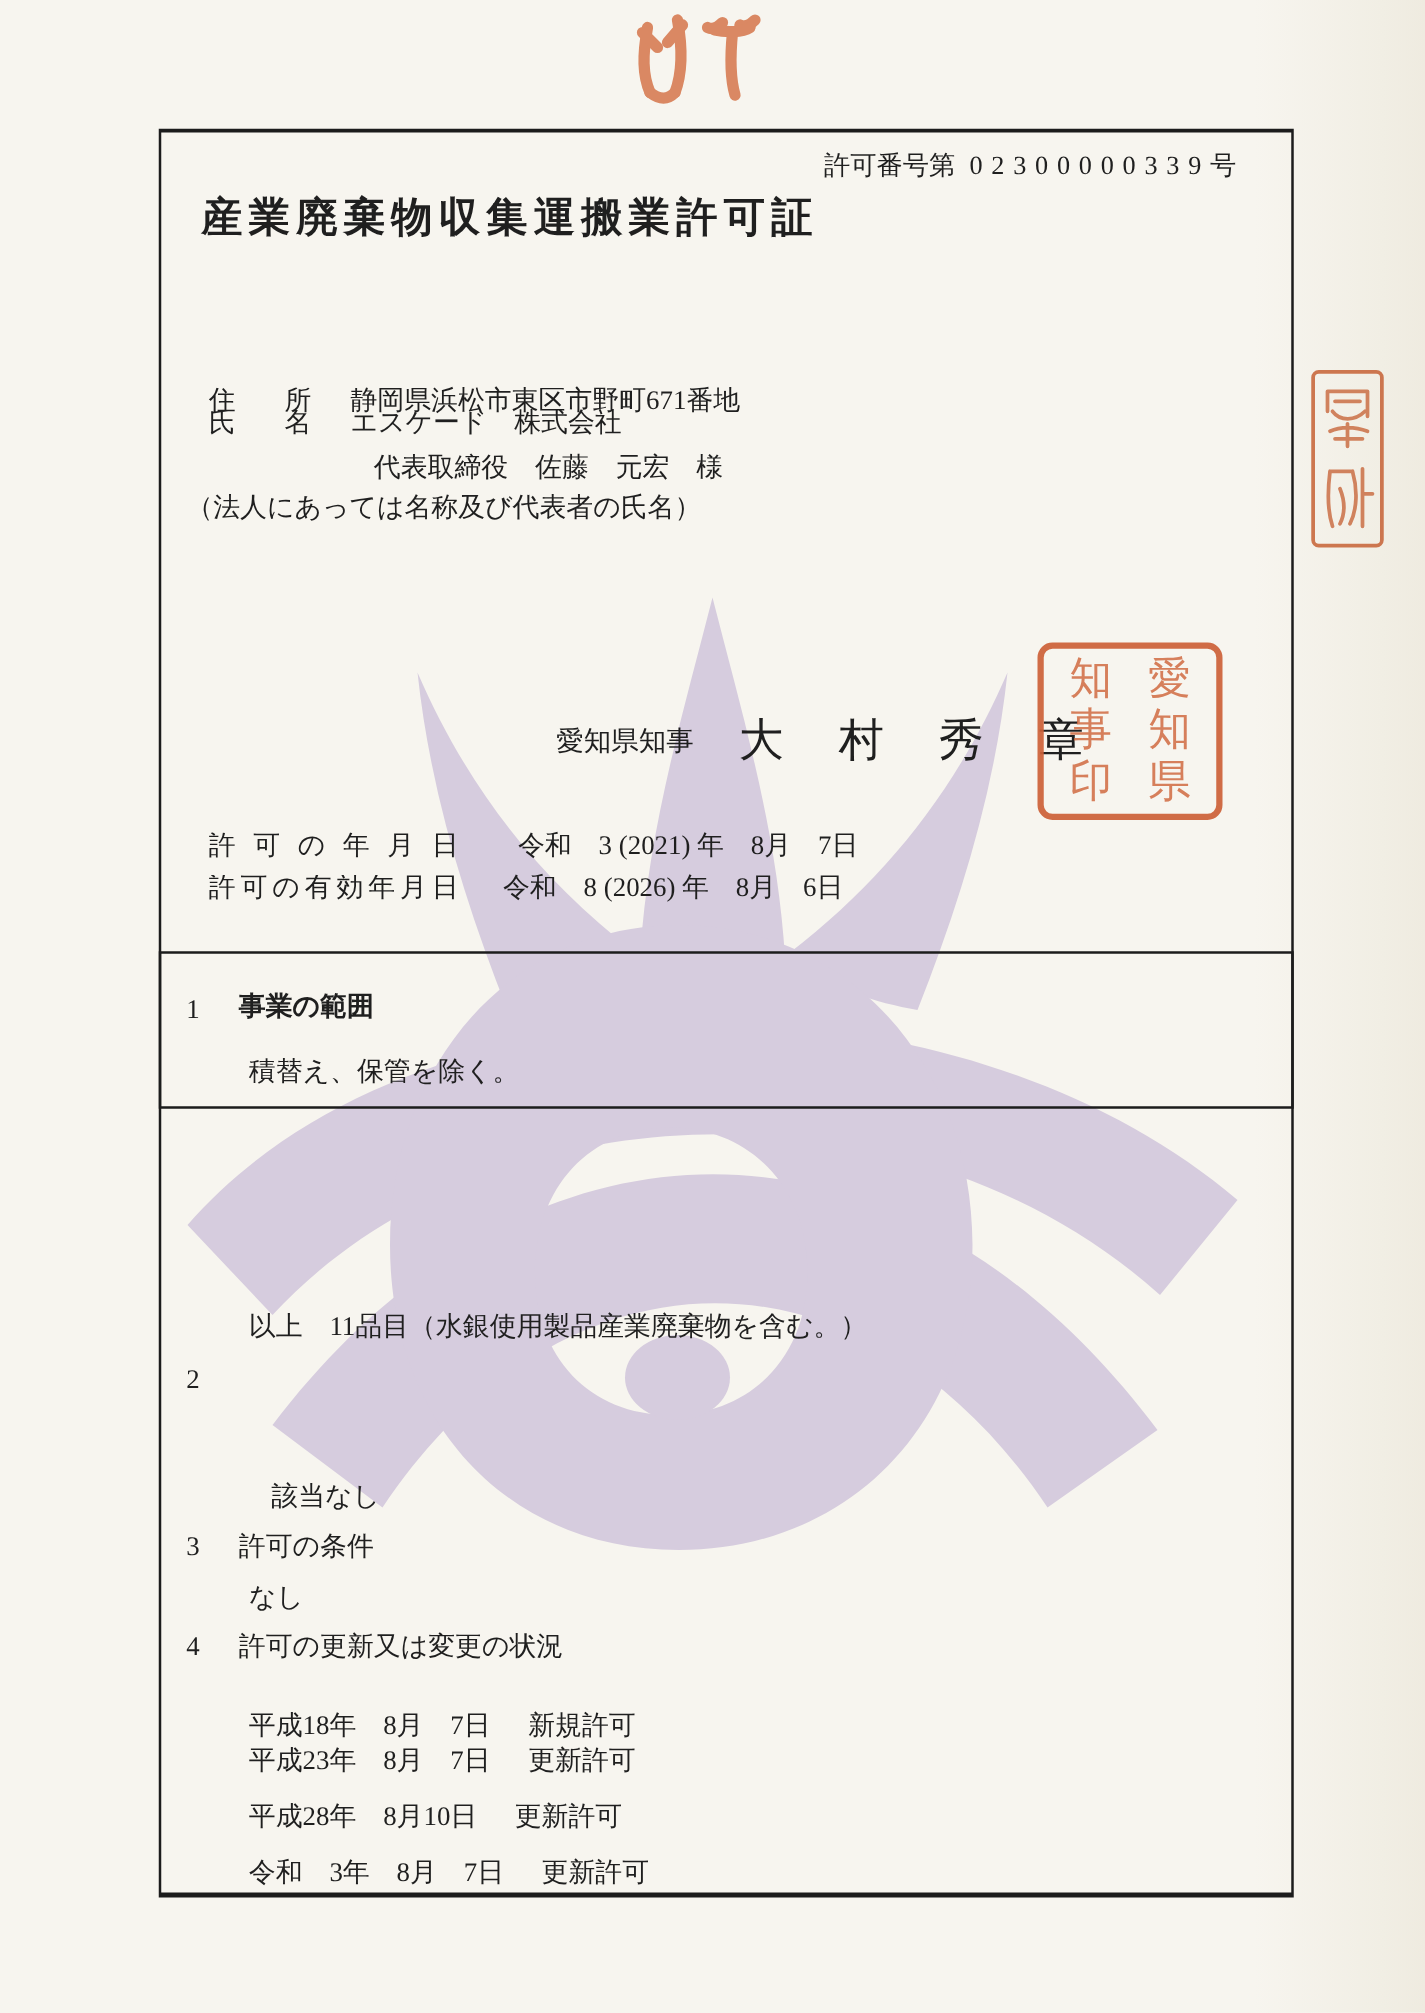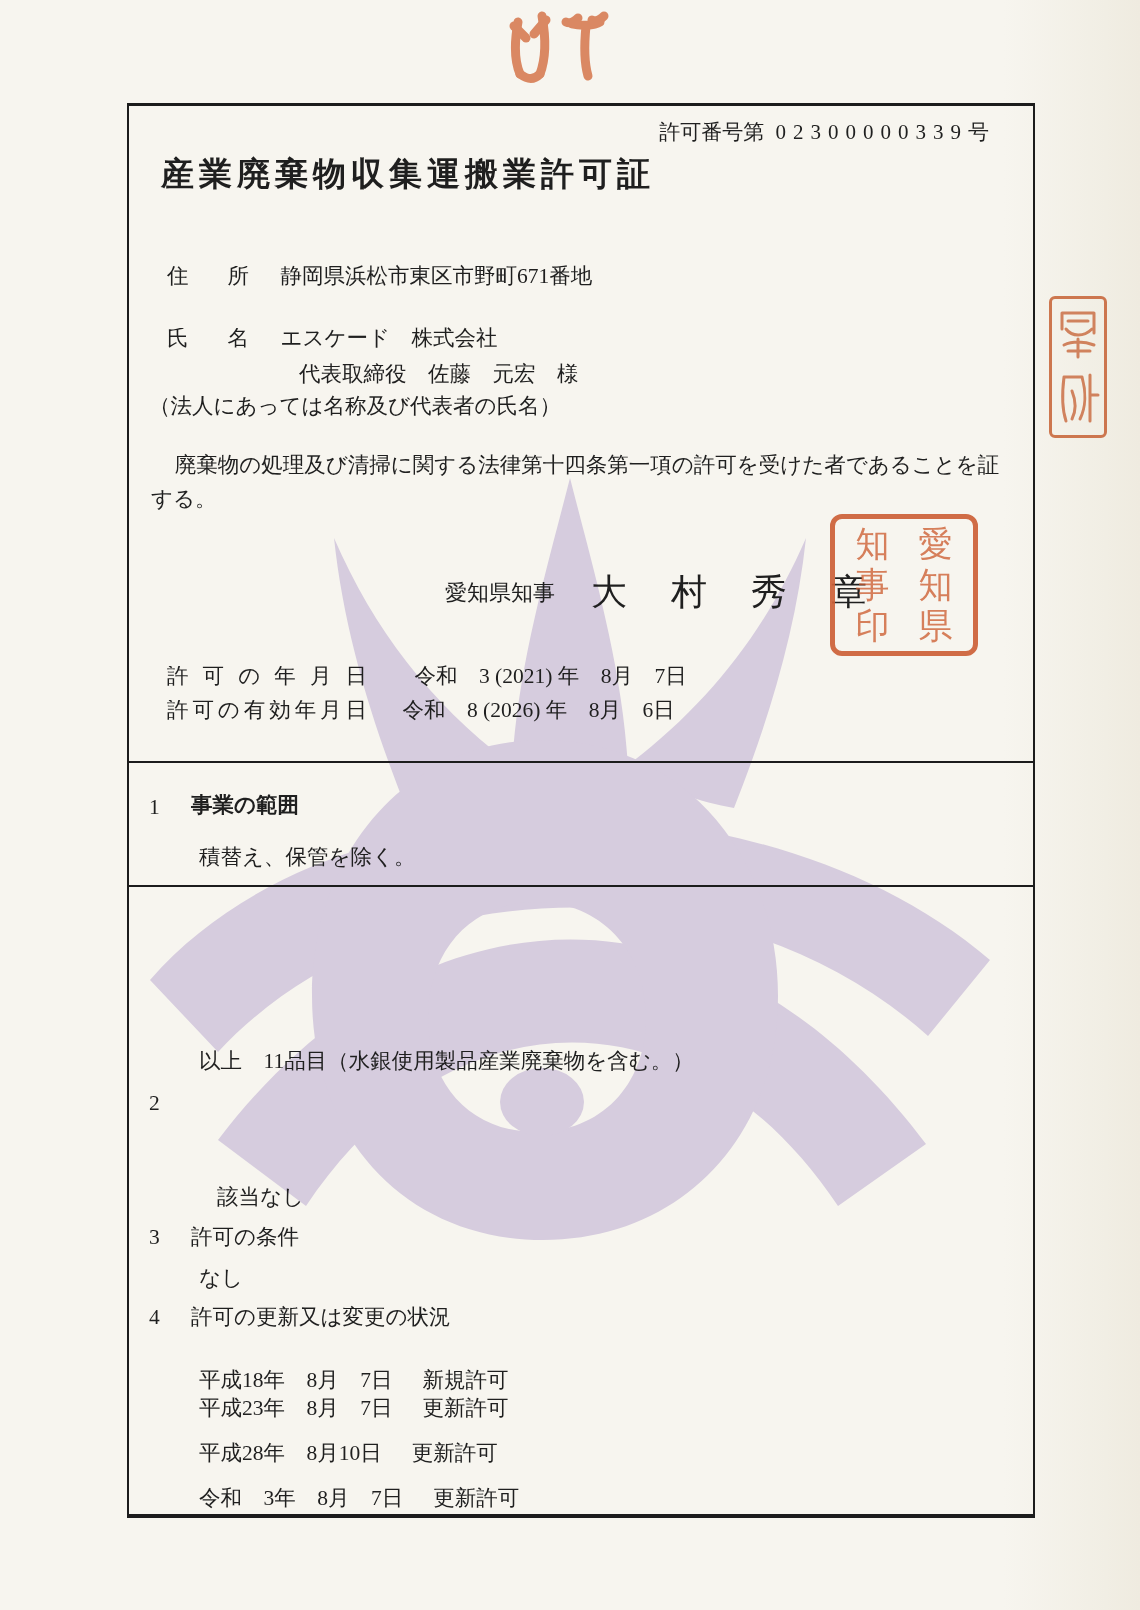--- a/index.html
+++ b/index.html
@@ -96,34 +96,33 @@
 <div id="box-upper" class="doc-box content">
 
   <div class="abs jp" style="top:16px;right:44px;font-size:21px;">
     <span>許可番号第</span>
     <span style="letter-spacing:7px;margin-left:6px;">02300000339</span><span>号</span>
   </div>
 
   <div class="abs" style="top:46px;left:0;width:100%;font-size:33px;font-weight:700;letter-spacing:5px;margin-left:32px;">産業廃棄物収集運搬業許可証</div>
 
   <div class="abs jp" style="top:160px;left:38px;">
-    <span class="jlabel" style="width:82px;">住所</span>
+    <span class="jlabel" style="width:82px;margin-top:44px;">住所</span>
     <span style="margin-left:26px;">静岡県浜松市東区市野町671番地</span>
   </div>
 
   <div class="abs jp" style="top:222px;left:38px;">
     <span class="jlabel" style="width:82px;">氏名</span>
     <span style="margin-left:26px;">エスケード　株式会社</span>
   </div>
 
   <div class="abs jp" style="top:258px;left:170px;">代表取締役　佐藤　元宏　様</div>
 
   <div class="abs jp" style="top:290px;left:20px;">（法人にあっては名称及び代表者の氏名）</div>
 
-  <div class="abs para" style="top:342px;left:22px;right:22px;text-indent:1.1em;">廃棄物の処理及び清掃に関する法律第十四条第一項の許可を受けた者であることを証する。</div>
 
   <div class="abs" style="top:462px;left:316px;white-space:nowrap;">
     <span style="font-size:22px;vertical-align:4px;">愛知県知事</span>
     <span style="font-size:36px;letter-spacing:44px;margin-left:32px;">大村秀章</span>
   </div>
 
   <div class="seal-square" style="left:701px;top:408px;width:148px;height:142px;">
     <span>愛</span>
     <span>知</span>
     <span>県</span>

